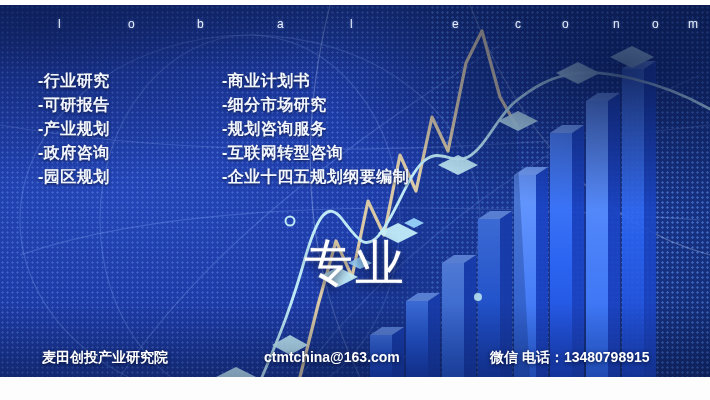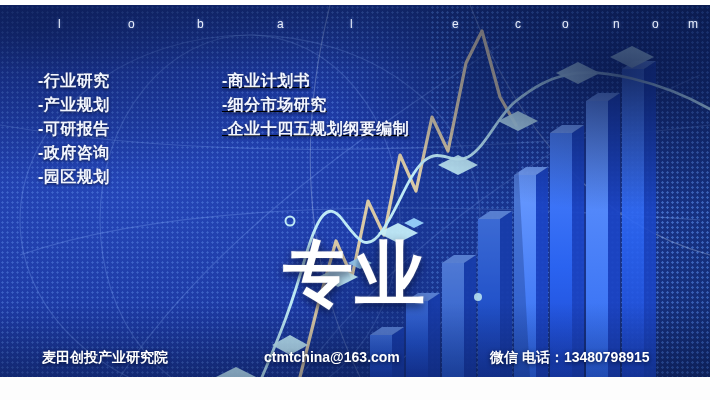--- a/index.html
+++ b/index.html
@@ -55,35 +55,35 @@
   }
   .toprow .letter{
     color:#e8eefc;font-size:12px;font-weight:400;letter-spacing:0;
     text-shadow:0 0 3px rgba(180,210,255,.5);
     position:absolute;
   }
 
   
   .list{position:absolute;}
   .list-left{left:38px;top:64px;}
-  .list-right{left:222px;top:64px;text-decoration:underline;}
+  .list-right{left:222px;top:64px;}
   .list .item{
     color:#f2f6ff;font-size:16px;font-weight:700;line-height:24px;white-space:nowrap;
     text-shadow:0 1px 3px rgba(4,12,46,.85), 0 0 1px rgba(255,255,255,.35);
     letter-spacing:.5px;
   }
 
   
   .headline{
     position:absolute;left:0;top:234px;width:710px;
     display:flex;justify-content:center;align-items:center;gap:48px;
     pointer-events:none;
   }
   .headline .word{
-    color:#ffffff;font-size:70px;font-weight:700;line-height:1;
+    color:#ffffff;font-size:49px;font-weight:400;line-height:1;
     letter-spacing:2px;
     text-shadow:0 3px 10px rgba(3,10,40,.75), 0 0 2px rgba(255,255,255,.5);
   }
 
   
   .footer{
     position:absolute;left:0;top:344px;width:710px;height:22px;
   }
   .footer .fitem{
     position:absolute;color:#ffffff;font-weight:700;font-size:14px;white-space:nowrap;
@@ -226,29 +226,31 @@
       <span class="letter" style="left:452px;">e</span>
       <span class="letter" style="left:515px;">c</span>
       <span class="letter" style="left:562px;">o</span>
       <span class="letter" style="left:613px;">n</span>
       <span class="letter" style="left:652px;">o</span>
       <span class="letter" style="left:688px;">m</span>
     </div>
 
     <div class="list list-left">
       <div class="item">-行业研究</div>
+      <div class="item">-可研报告</div>
       <div class="item">-产业规划</div>
-      <div class="item">-可研报告</div>
       <div class="item">-政府咨询</div>
       <div class="item">-园区规划</div>
     </div>
 
     <div class="list list-right">
       <div class="item">-商业计划书</div>
       <div class="item">-细分市场研究</div>
+      <div class="item">-规划咨询服务</div>
+      <div class="item">-互联网转型咨询</div>
       <div class="item">-企业十四五规划纲要编制</div>
     </div>
 
     <div class="headline">
       <span class="word">专业</span>
     </div>
 
     <div class="footer">
       <span class="fitem f-org">麦田创投产业研究院</span>
       <span class="fitem f-mail">ctmtchina@163.com</span>

